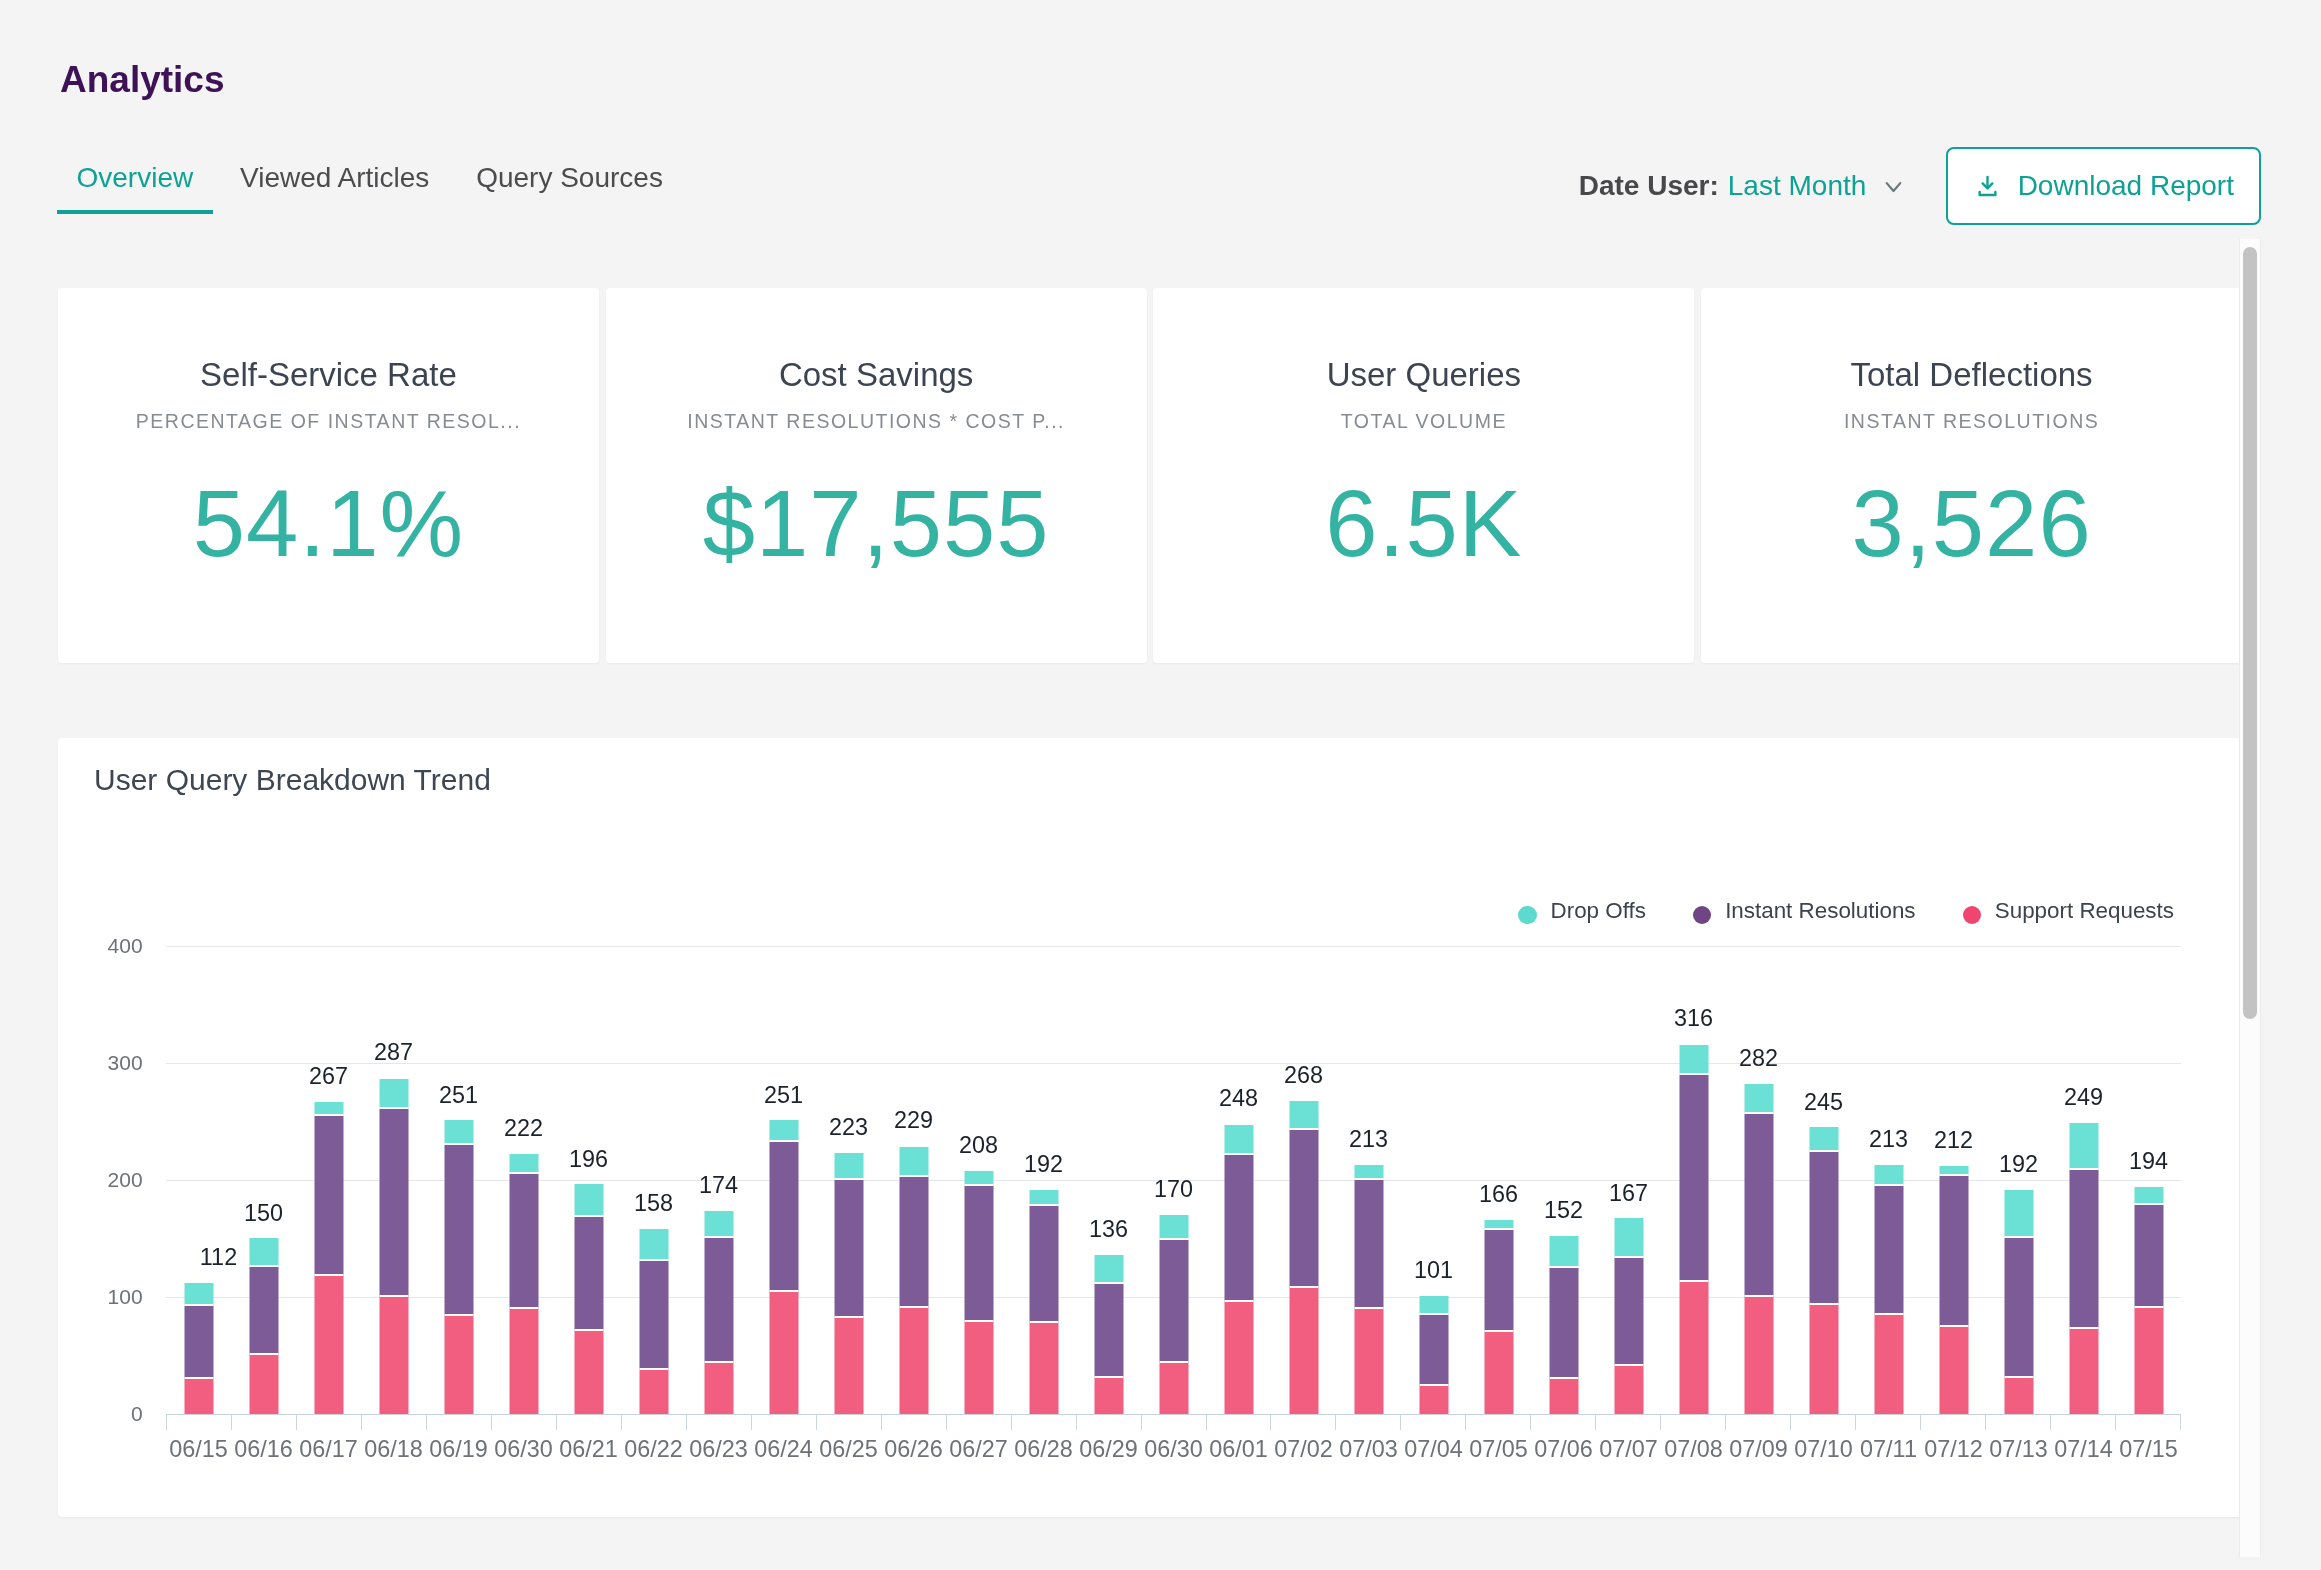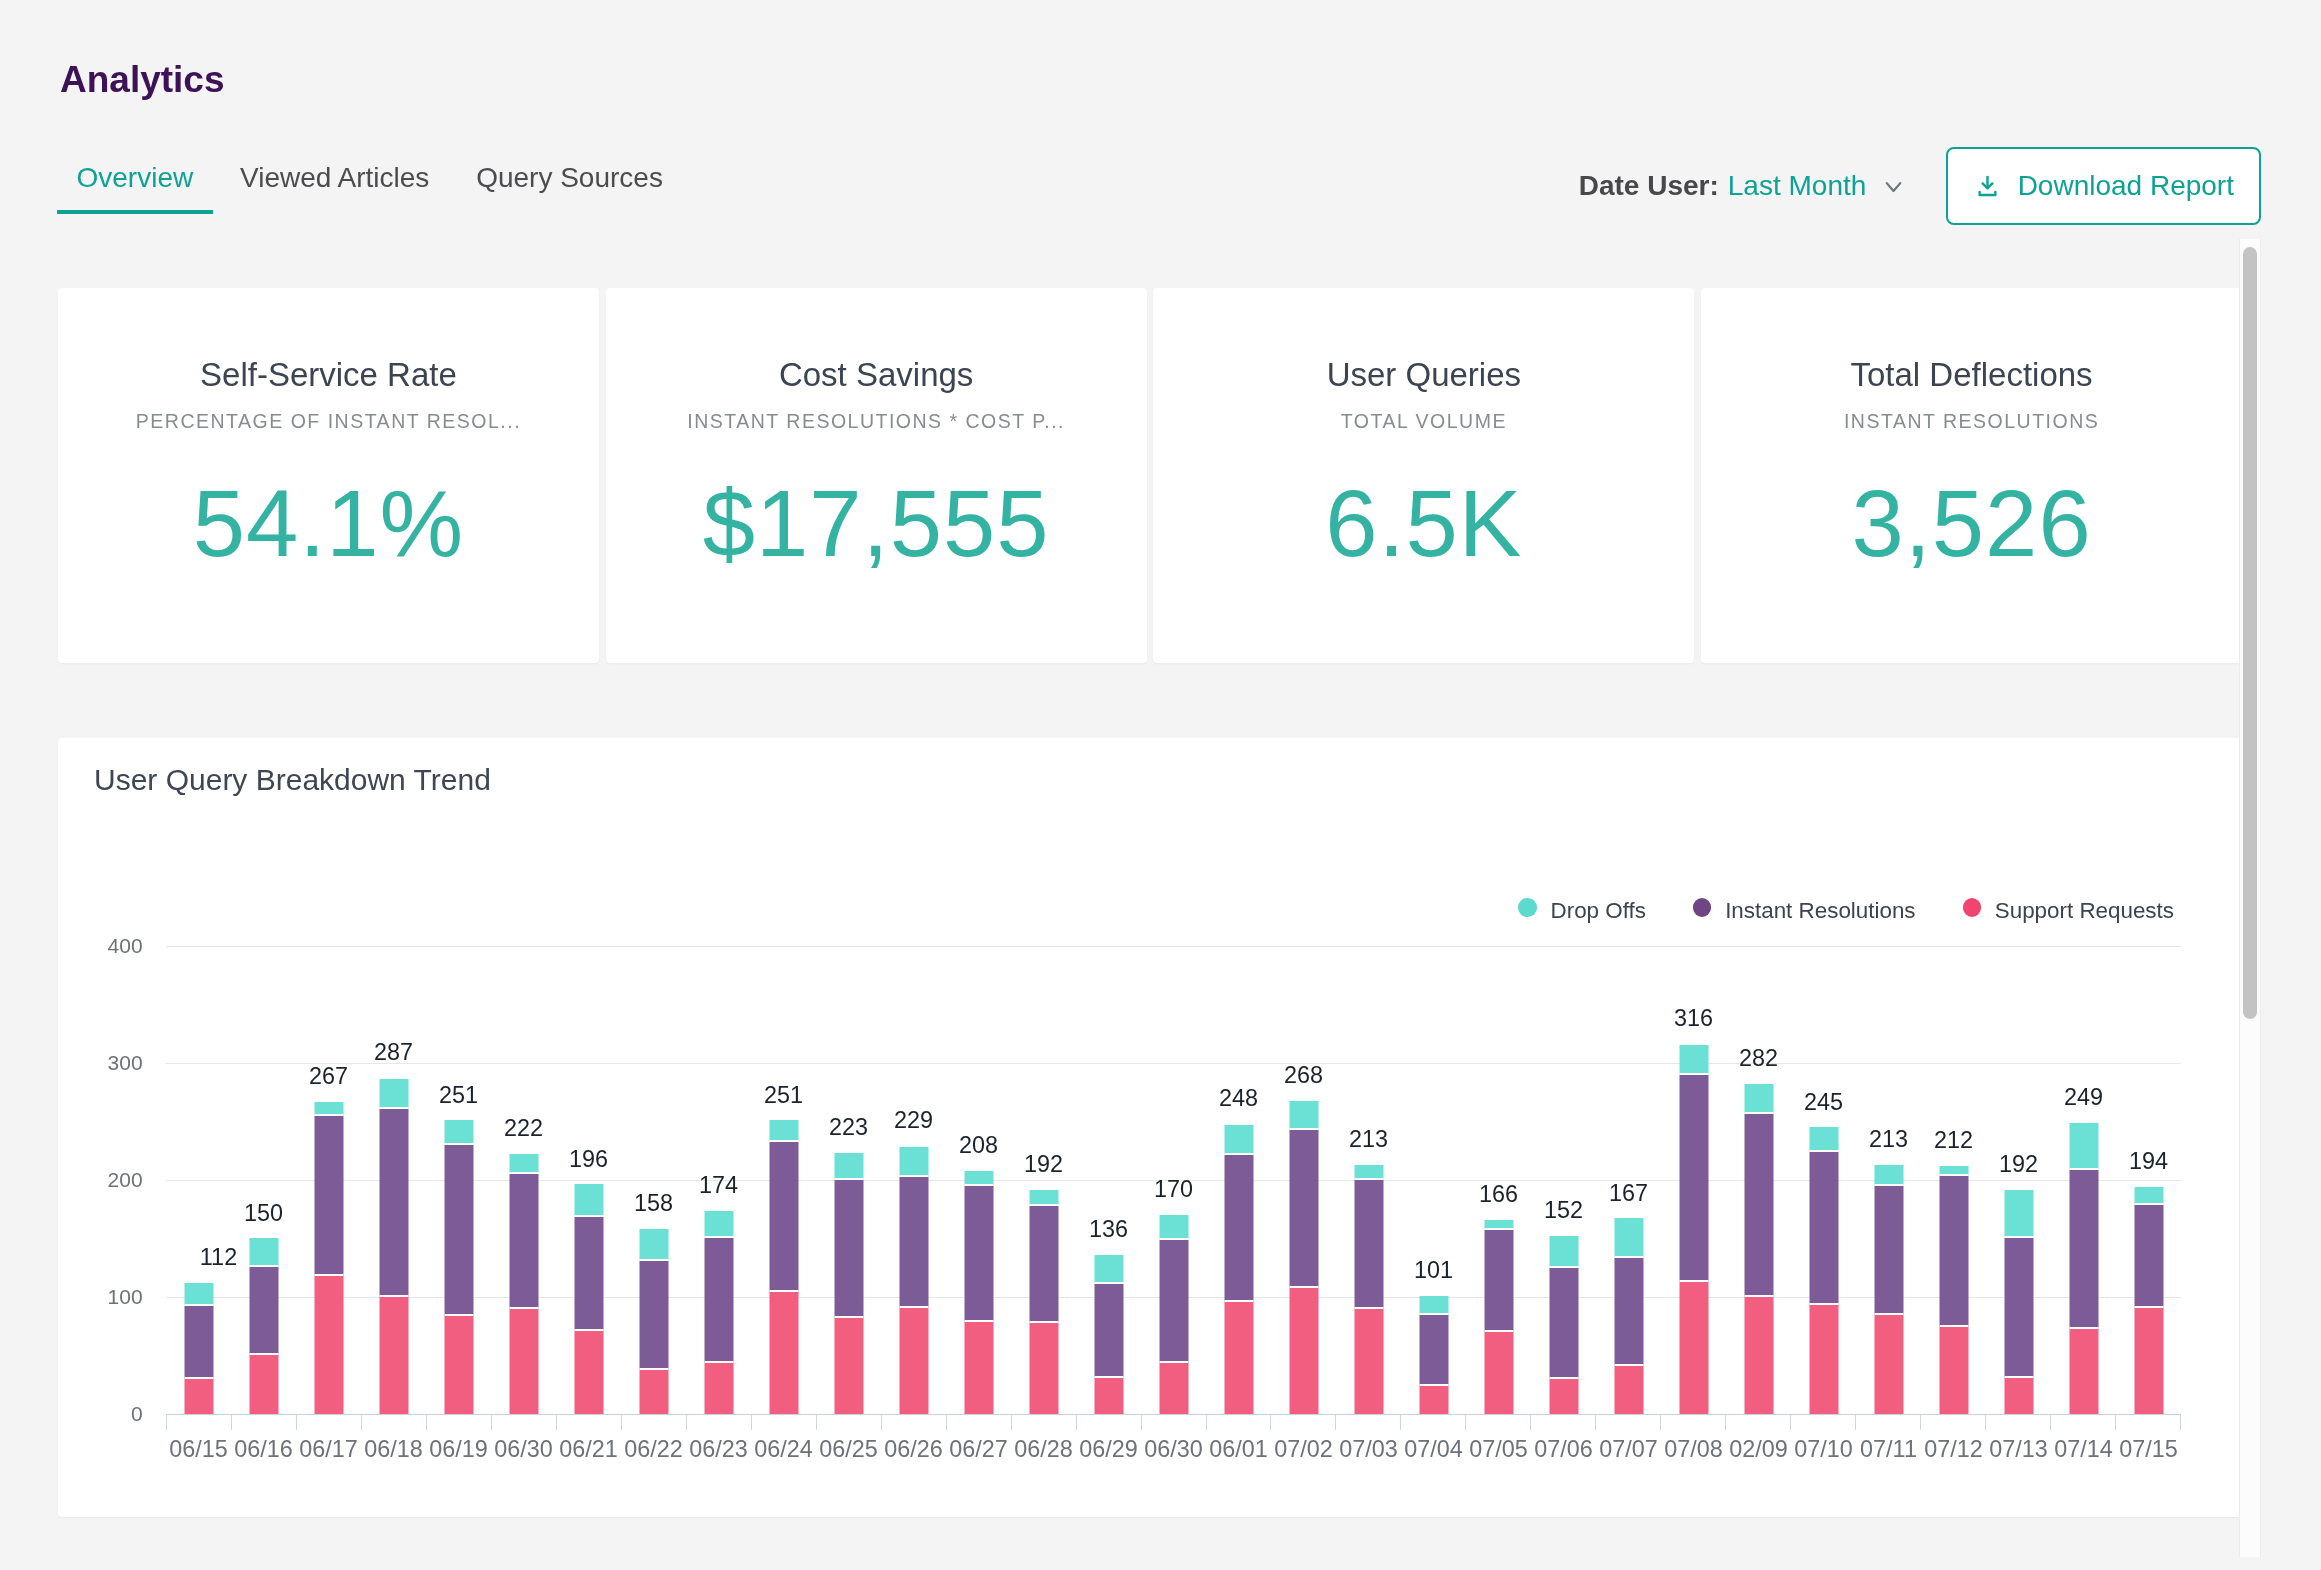--- a/index.html
+++ b/index.html
@@ -29,21 +29,21 @@
   .card h2 { font-size:33px; font-weight:400; color:#3d4451; margin-bottom:15.6px; }
   .card .sub { font-size:19.5px; letter-spacing:1.5px; color:#87#; color:#878b92; }
   .card .val { font-size:94px; font-weight:400; color:#35b3a2; margin-top:37px; letter-spacing:1px; }
 
   
   .chart-card { position:absolute; left:58px; top:738px; width:2184px; height:779px; background:#fff; border-radius:3.9px;
                 box-shadow:0 1px 2px rgba(30,32,36,.05); }
   .chart-title { position:absolute; left:36px; top:25px; font-size:30px; color:#3e4654; }
 
   .legend { position:absolute; top:160px; right:68px; display:flex; align-items:center; }
-  .legend-item { display:flex; align-items:flex-start; margin-left:47px; cursor:pointer; }
+  .legend-item { display:flex; align-items:flex-end; margin-left:47px; cursor:pointer; }
   .legend-dot { width:18.5px; height:18.5px; border-radius:50%; }
   .legend-label { font-size:22.4px; color:#3c4350; margin-left:13.7px; }
 
   .plot { position:absolute; left:108px; right:61px; top:208px; height:468px; }
   .gridline { position:absolute; left:0; right:0; height:1px; background:#e6e7ea; }
   .gridline.zero { background:#c9d1df; }
   .ylabel { position:absolute; right:calc(100% + 23.4px); font-size:21px; color:#6e7277; line-height:27px; width:78px; text-align:right; }
 
   .cols { position:absolute; left:0; right:0; top:0; bottom:0; display:flex; }
   .col { position:relative; flex:1; }
@@ -446,21 +446,21 @@
           <div class="xlabel">06/29</div>
           <div class="xlabel">06/30</div>
           <div class="xlabel">06/01</div>
           <div class="xlabel">07/02</div>
           <div class="xlabel">07/03</div>
           <div class="xlabel">07/04</div>
           <div class="xlabel">07/05</div>
           <div class="xlabel">07/06</div>
           <div class="xlabel">07/07</div>
           <div class="xlabel">07/08</div>
-          <div class="xlabel">02/09</div>
+          <div class="xlabel">07/09</div>
           <div class="xlabel">07/10</div>
           <div class="xlabel">07/11</div>
           <div class="xlabel">07/12</div>
           <div class="xlabel">07/13</div>
           <div class="xlabel">07/14</div>
           <div class="xlabel">07/15</div>
         </div>
     </div>
   </section>
 

